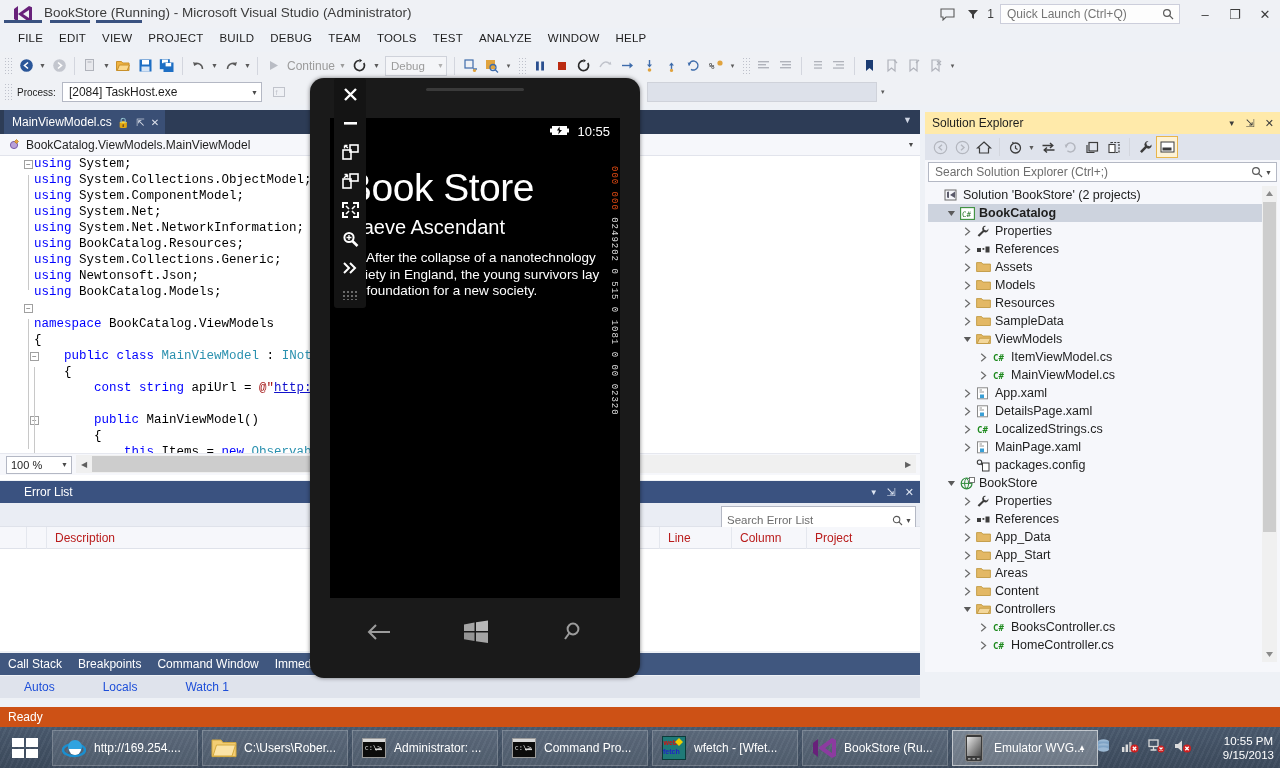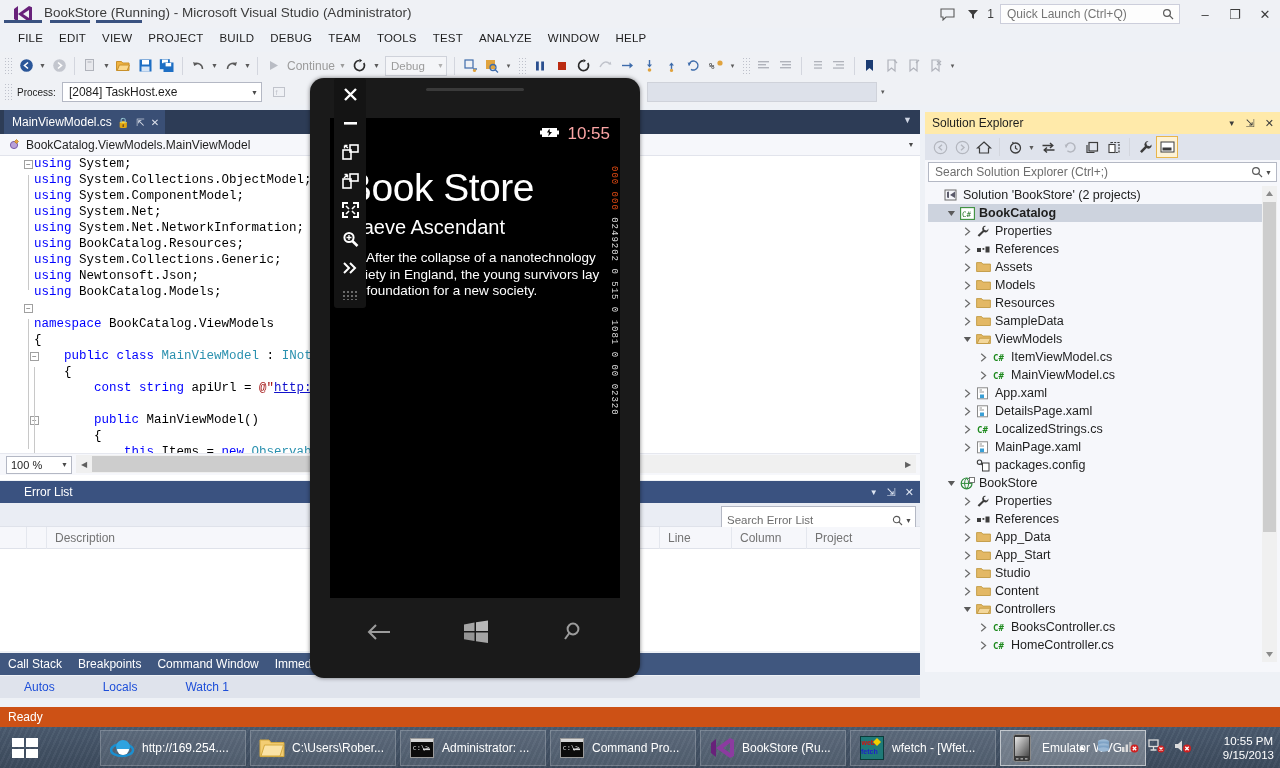--- a/index.html
+++ b/index.html
@@ -99,21 +99,21 @@
   .errpanel { position:absolute; left:0; top:481px; width:920px; height:170px; background:#f6f7fb; }
   .err-title { position:absolute; left:0; top:0; width:920px; height:22px; background:#3a5280; color:#fff;
      display:flex; align-items:center; padding-left:24px; font-size:12px; }
   .err-title-right { position:absolute; right:6px; top:0; height:22px; display:flex; align-items:center; gap:9px; color:#dfe6f2; }
   .err-toolbar { position:absolute; left:0; top:22px; width:920px; height:24px; background:#eaedf4;
      display:flex; align-items:center; padding-left:6px; border-bottom:1px solid #dfe2ea;flex-direction:column; }
   .err-chip { display:flex; align-items:center; gap:4px; padding:0 9px; color:#6f6f6f; font-size:12px; }
   .err-search { position:absolute; right:4px; top:3px; width:195px; height:28px; background:#fff; border:1px solid #b4b8c4;
      display:flex; align-items:center; justify-content:space-between; padding:0 3px 0 5px; font-size:11.5px; color:#6d6d6d; }
   .err-head { position:absolute; left:0; top:46px; width:920px; height:22px; background:#f6f7fb;
-     border-bottom:1px solid #dfe2ea; display:flex; align-items:center; font-size:12px; color:#737373; }
+     border-bottom:1px solid #dfe2ea; display:flex; align-items:center; font-size:12px; color:#b91c1c; }
   .err-head .c { height:22px; display:flex; align-items:center; padding-left:8px; border-right:1px solid #e4e7ee; }
   .err-body { position:absolute; left:0; top:68px; width:920px; height:102px; background:#fff; }
 
   
   .dock1 { position:absolute; left:0; top:653px; width:920px; height:22px; background:#40577f; display:flex; align-items:center; }
   .dock1 span { color:#fff; font-size:12px; padding:0 8px; }
   .dock2 { position:absolute; left:0; top:676px; width:920px; height:22px; background:#dfe3ec; display:flex; align-items:center; }
   .dock2 span { color:#1d4ed8; font-size:12px; padding:0 24px; }
   .dock2-underline { position:absolute; top:20px; height:3px; background:#3a5280; }
 
@@ -143,21 +143,21 @@
   .se-tab { height:20px; padding:0 8px; display:flex; align-items:center; font-size:12px; }
   .se-tab.active { background:#f6f7fb; color:#1e1e1e; }
 
   
   .emu { position:absolute; left:310px; top:78px; width:330px; height:600px; background:#1a1a1a;
      border-radius:14px; box-shadow:0 0 4px rgba(0,0,0,.5); }
   .emu-speaker { position:absolute; left:50%; transform:translateX(-50%); top:10px; width:98px; height:3px;
      background:#3a3a3a; border-radius:2px; }
   .emu-screen { position:absolute; left:20px; top:40px; width:290px; height:480px; background:#000; overflow:hidden; }
   .emu-status { position:absolute; right:10px; top:6px; display:flex; align-items:center; gap:7px; color:#fff; }
-  .emu-time { font-size:17px; color:#fca5a5; }
+  .emu-time { font-size:13px; color:#ffffff; }
   .emu-title { position:absolute; left:16px; top:48px; color:#fff; font-size:39px; font-weight:300; letter-spacing:-.5px; line-height:44px; }
   .emu-sub { position:absolute; left:16px; top:98px; color:#fff; font-size:20px; font-weight:300; }
   .emu-desc { position:absolute; left:14px; top:132px; width:264px; color:#fff; font-size:13.5px; line-height:16.5px; text-indent:22px; }
   .emu-diag { position:absolute; right:1px; top:48px; width:14px; color:#ddd; font-size:9px;
      font-family:"Liberation Mono",monospace; writing-mode:vertical-rl; letter-spacing:1px; }
   .emu-diag .red { color:#e04a12; }
   .emu-nav { position:absolute; left:20px; top:525px; width:290px; height:60px; display:flex; align-items:center;
      justify-content:space-around; }
   .emu-nav svg { opacity:.75; }
   .emu-bar { position:absolute; left:334px; top:78px; width:32px; background:#141414; border-radius:3px;
@@ -167,21 +167,21 @@
      background-image:radial-gradient(#6a6a6a 40%, transparent 42%); background-size:4px 4px; margin-top:3px; }
 
   
   .statusbar { position:absolute; left:0; top:707px; width:1280px; height:20px; background:#cd5115;
      display:flex; align-items:center; padding-left:8px; color:#fff; font-size:12px; }
   .taskbar { position:absolute; left:0; top:727px; width:1280px; height:41px;
      background:linear-gradient(#4a5a6e,#3c4a5c); }
   .tb-bg { position:absolute; inset:0; background:
      repeating-linear-gradient(115deg, rgba(255,255,255,.035) 0 2px, rgba(0,0,0,.03) 2px 5px); }
   .startbtn { position:absolute; left:2px; top:2px; width:46px; height:37px; display:flex; align-items:center; justify-content:center; }
-  .tasks { position:absolute; left:52px; top:2px; height:37px; display:flex; align-items:center; gap:4px;margin-left:48px; }
+  .tasks { position:absolute; left:52px; top:2px; height:37px; display:flex; align-items:center; gap:4px; }
   .task { height:36px; min-width:146px; display:flex; align-items:center; gap:7px; padding:0 8px;
      background:rgba(255,255,255,.10); border:1px solid rgba(255,255,255,.20); color:#fff; font-size:12px; }
   .task.active { background:rgba(255,255,255,.26); border:1px solid rgba(255,255,255,.55); }
   .tray { position:absolute; right:88px; top:0; height:41px; display:flex; align-items:center; gap:9px; }
   .clock { position:absolute; right:6px; top:0; height:41px; display:flex; flex-direction:column;
      align-items:center; justify-content:center; color:#fff; font-size:11.5px; line-height:14px; }
 </style>
 </head>
 <body>
 
@@ -996,21 +996,21 @@
           <span class="exp">
             <svg width="7" height="9" viewBox="0 0 7 9">
               <path d="M1.2 0.8 L5.6 4.5 L1.2 8.2" fill="none" stroke="#6a6a6a" stroke-width="1.2"></path>
             </svg>
           </span>
           <span class="ico">
             <svg width="15" height="12" viewBox="0 0 15 12">
               <path d="M0.6 1.6h5l1.2 1.5h7.6v7.4H0.6z" fill="#e3b865" stroke="#c29a43" stroke-width=".9"></path>
             </svg>
           </span>
-          <span class="lbl">Studio</span>
+          <span class="lbl">Areas</span>
         </div>
         <div class="tr" style="padding-left: 32px;">
           <span class="exp">
             <svg width="7" height="9" viewBox="0 0 7 9">
               <path d="M1.2 0.8 L5.6 4.5 L1.2 8.2" fill="none" stroke="#6a6a6a" stroke-width="1.2"></path>
             </svg>
           </span>
           <span class="ico">
             <svg width="15" height="12" viewBox="0 0 15 12">
               <path d="M0.6 1.6h5l1.2 1.5h7.6v7.4H0.6z" fill="#e3b865" stroke="#c29a43" stroke-width=".9"></path>
@@ -1216,37 +1216,37 @@
               <rect x="0.5" y="0.5" width="23" height="19" fill="#0c0c0c" stroke="#9a9a9a"></rect>
               <rect x="1" y="1" width="22" height="3" fill="#d8d8d8"></rect>
               <text x="2.5" y="12" font-size="7" font-family="monospace" fill="#d8d8d8">c:\&gt;</text>
               <rect x="13" y="10.5" width="7" height="1.6" fill="#d8d8d8"></rect>
             </svg>
           </span>
           <span>Command Pro...</span>
         </div>
         <div class="task">
           <span style="display: flex; align-items: center; justify-content: center; width: 26px;">
-            <svg width="26" height="24" viewBox="0 0 26 24">
-              <path d="M2 7 L7 3 V21 L2 17z" fill="#68217a"></path>
-              <path d="M7 12 L21 2 L25 4 V20 L21 22 L7 12z M21 7 L14 12 L21 17z" fill="#8c3ba0"></path>
-            </svg>
-          </span>
-          <span>BookStore (Ru...</span>
-        </div>
-        <div class="task">
-          <span style="display: flex; align-items: center; justify-content: center; width: 26px;">
             <svg width="24" height="24" viewBox="0 0 24 24">
               <rect x="0.5" y="0.5" width="23" height="23" fill="#1f7a78" stroke="#0b3b3a"></rect>
               <text x="1.5" y="9" font-size="7" font-weight="bold" fill="#d41010" font-family="sans-serif">web</text>
               <text x="1" y="18" font-size="7" font-weight="bold" fill="#2020c8" font-family="sans-serif">fetch</text>
               <path d="M17 2 l4 4 -4 4 -4 -4z" fill="#f0d000"></path>
             </svg>
           </span>
           <span>wfetch - [Wfet...</span>
+        </div>
+        <div class="task">
+          <span style="display: flex; align-items: center; justify-content: center; width: 26px;">
+            <svg width="26" height="24" viewBox="0 0 26 24">
+              <path d="M2 7 L7 3 V21 L2 17z" fill="#68217a"></path>
+              <path d="M7 12 L21 2 L25 4 V20 L21 22 L7 12z M21 7 L14 12 L21 17z" fill="#8c3ba0"></path>
+            </svg>
+          </span>
+          <span>BookStore (Ru...</span>
         </div>
         <div class="task active">
           <span style="display: flex; align-items: center; justify-content: center; width: 26px;">
             <svg width="18" height="28" viewBox="0 0 18 28">
               <rect x="0.5" y="0.5" width="17" height="27" rx="2" fill="#3a3a3a" stroke="#8a8a8a"></rect>
               <rect x="2" y="3" width="14" height="19" fill="url(#pg)"></rect>
               <defs>
                 <linearGradient id="pg" x1="0" y1="0" x2="1" y2="1">
                   <stop offset="0" stop-color="#e8e8e8"></stop>
                   <stop offset="1" stop-color="#4a4a4a"></stop>

